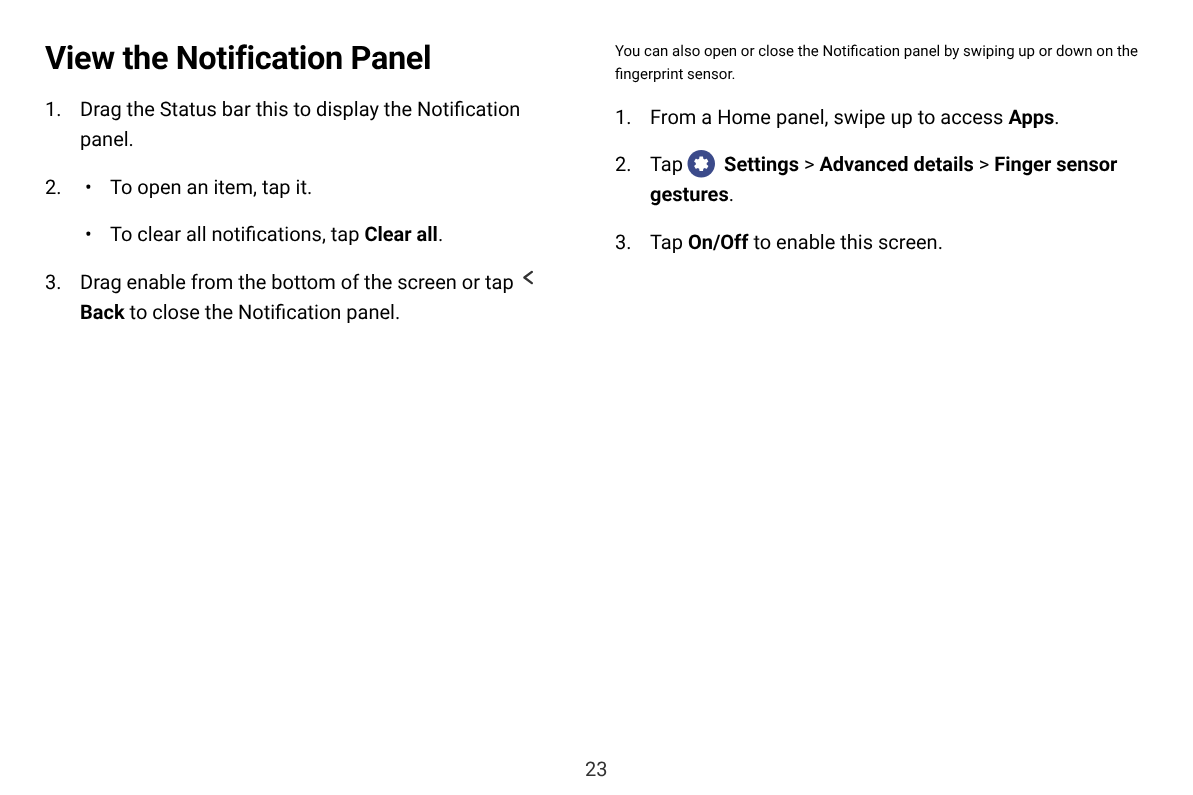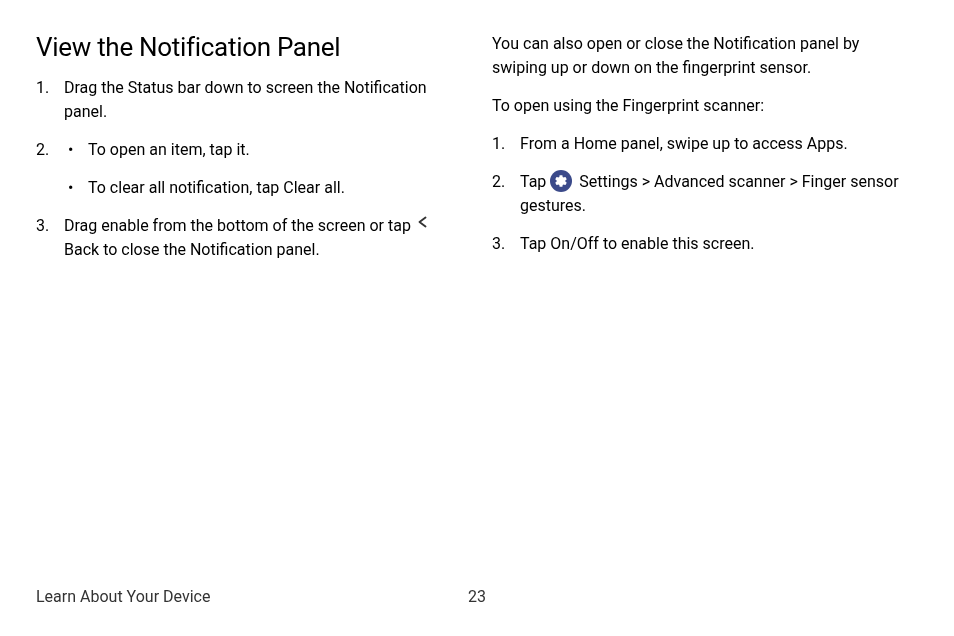--- a/index.html
+++ b/index.html
@@ -19,26 +19,26 @@
     .columns {
       display: flex;
       gap: 30px;
     }
     .column {
       flex: 1;
       min-width: 0;
     }
     h1 {
       font-size: 26px;
-      font-weight: 400;
+      font-weight: 700;
       margin-bottom: 14px;
       letter-spacing: -0.3px;
     }
     p.intro {
-      font-size: 16px;
+      font-size: 12px;
       line-height: 1.5;
       margin-bottom: 14px;
     }
     ol {
       list-style: none;
       counter-reset: item;
     }
     ol > li {
       counter-increment: item;
       position: relative;
@@ -65,21 +65,21 @@
       margin-bottom: 14px;
     }
     ul > li::before {
       content: "•";
       position: absolute;
       left: 4px;
       top: 0;
       font-size: 16px;
     }
     .bold {
-      font-weight: 400;
+      font-weight: 700;
     }
     .inline-icon {
       display: inline-block;
       vertical-align: middle;
       margin-right: 4px;
       margin-top: -3px;
     }
     .settings-circle {
       display: inline-flex;
       align-items: center;
@@ -115,54 +115,52 @@
       text-align: right;
     }
   </style>
 </head>
 <body>
 
 <div class="columns">
   <div class="column">
     <h1>View the Notification Panel</h1>
     <ol>
-      <li>Drag the Status bar down to screen the Notification panel.</li>
+      <li>Drag the Status bar this to display the Notification panel.</li>
       <li>
         <ul>
           <li>To open an item, tap it.</li>
           <li>
-            <span>To clear all notification, tap </span><span class="bold">Clear all</span><span>.</span>
+            <span>To clear all notifications, tap </span><span class="bold">Clear all</span><span>.</span>
           </li>
         </ul>
       </li>
       <li>
         <span>Drag enable from the bottom of the screen or tap </span><span class="inline-icon back-arrow"><svg viewBox="0 0 24 24" width="18" height="18">
               <path d="M14 6 L6 12 L14 18" stroke="#333" stroke-width="2.5" fill="none" stroke-linecap="round" stroke-linejoin="round"></path>
             </svg></span><span class="bold">Back</span><span> to close the Notification panel.</span>
       </li>
     </ol>
   </div>
 
   <div class="column">
     <p class="intro">You can also open or close the Notification panel by swiping up or down on the fingerprint sensor.</p>
-    <p class="intro">To open using the Fingerprint scanner:</p>
     <ol>
       <li>
         <span>From a Home panel, swipe up to access </span><span class="bold">Apps</span><span>.</span>
       </li>
       <li>
         <span>Tap </span><span class="settings-circle">
             <svg viewBox="0 0 24 24" width="14" height="14">
               <path fill="#fff" d="M12,8a4,4 0 1,0 0,8a4,4 0 1,0 0,-8M12,10a2,2 0 1,1 0,4a2,2 0 1,1 0,-4M19.4,13c0.04,-0.33 0.06,-0.66 0.06,-1s-0.02,-0.67 -0.06,-1l2.11,-1.65c0.19,-0.15 0.24,-0.42 0.12,-0.64l-2,-3.46c-0.12,-0.22 -0.39,-0.3 -0.61,-0.22l-2.49,1c-0.52,-0.4 -1.08,-0.73 -1.69,-0.98l-0.38,-2.65C14.42,2.18 14.22,2 14,2h-4c-0.22,0 -0.42,0.18 -0.46,0.4l-0.38,2.65c-0.61,0.25 -1.17,0.58 -1.69,0.98l-2.49,-1c-0.22,-0.08 -0.49,0 -0.61,0.22l-2,3.46c-0.12,0.22 -0.07,0.49 0.12,0.64L4.6,11c-0.04,0.33 -0.06,0.66 -0.06,1s0.02,0.67 0.06,1l-2.11,1.65c-0.19,0.15 -0.24,0.42 -0.12,0.64l2,3.46c0.12,0.22 0.39,0.3 0.61,0.22l2.49,-1c0.52,0.4 1.08,0.73 1.69,0.98l0.38,2.65c0.04,0.22 0.24,0.4 0.46,0.4h4c0.22,0 0.42,-0.18 0.46,-0.4l0.38,-2.65c0.61,-0.25 1.17,-0.58 1.69,-0.98l2.49,1c0.22,0.08 0.49,0 0.61,-0.22l2,-3.46c0.12,-0.22 0.07,-0.49 -0.12,-0.64L19.4,13z"></path>
             </svg>
-          </span> <span class="bold">Settings</span><span> &gt; </span><span class="bold">Advanced scanner</span><span> &gt; </span><span class="bold">Finger sensor gestures</span><span>.</span>
+          </span> <span class="bold">Settings</span><span> &gt; </span><span class="bold">Advanced details</span><span> &gt; </span><span class="bold">Finger sensor gestures</span><span>.</span>
       </li>
       <li>
         <span>Tap </span><span class="bold">On/Off</span><span> to enable this screen.</span>
       </li>
     </ol>
   </div>
 </div>
 
 <div class="footer">
-  <span class="footer-title">Learn About Your Device</span>
   <span class="footer-page">23</span>
 </div>
 
 </body></html>

